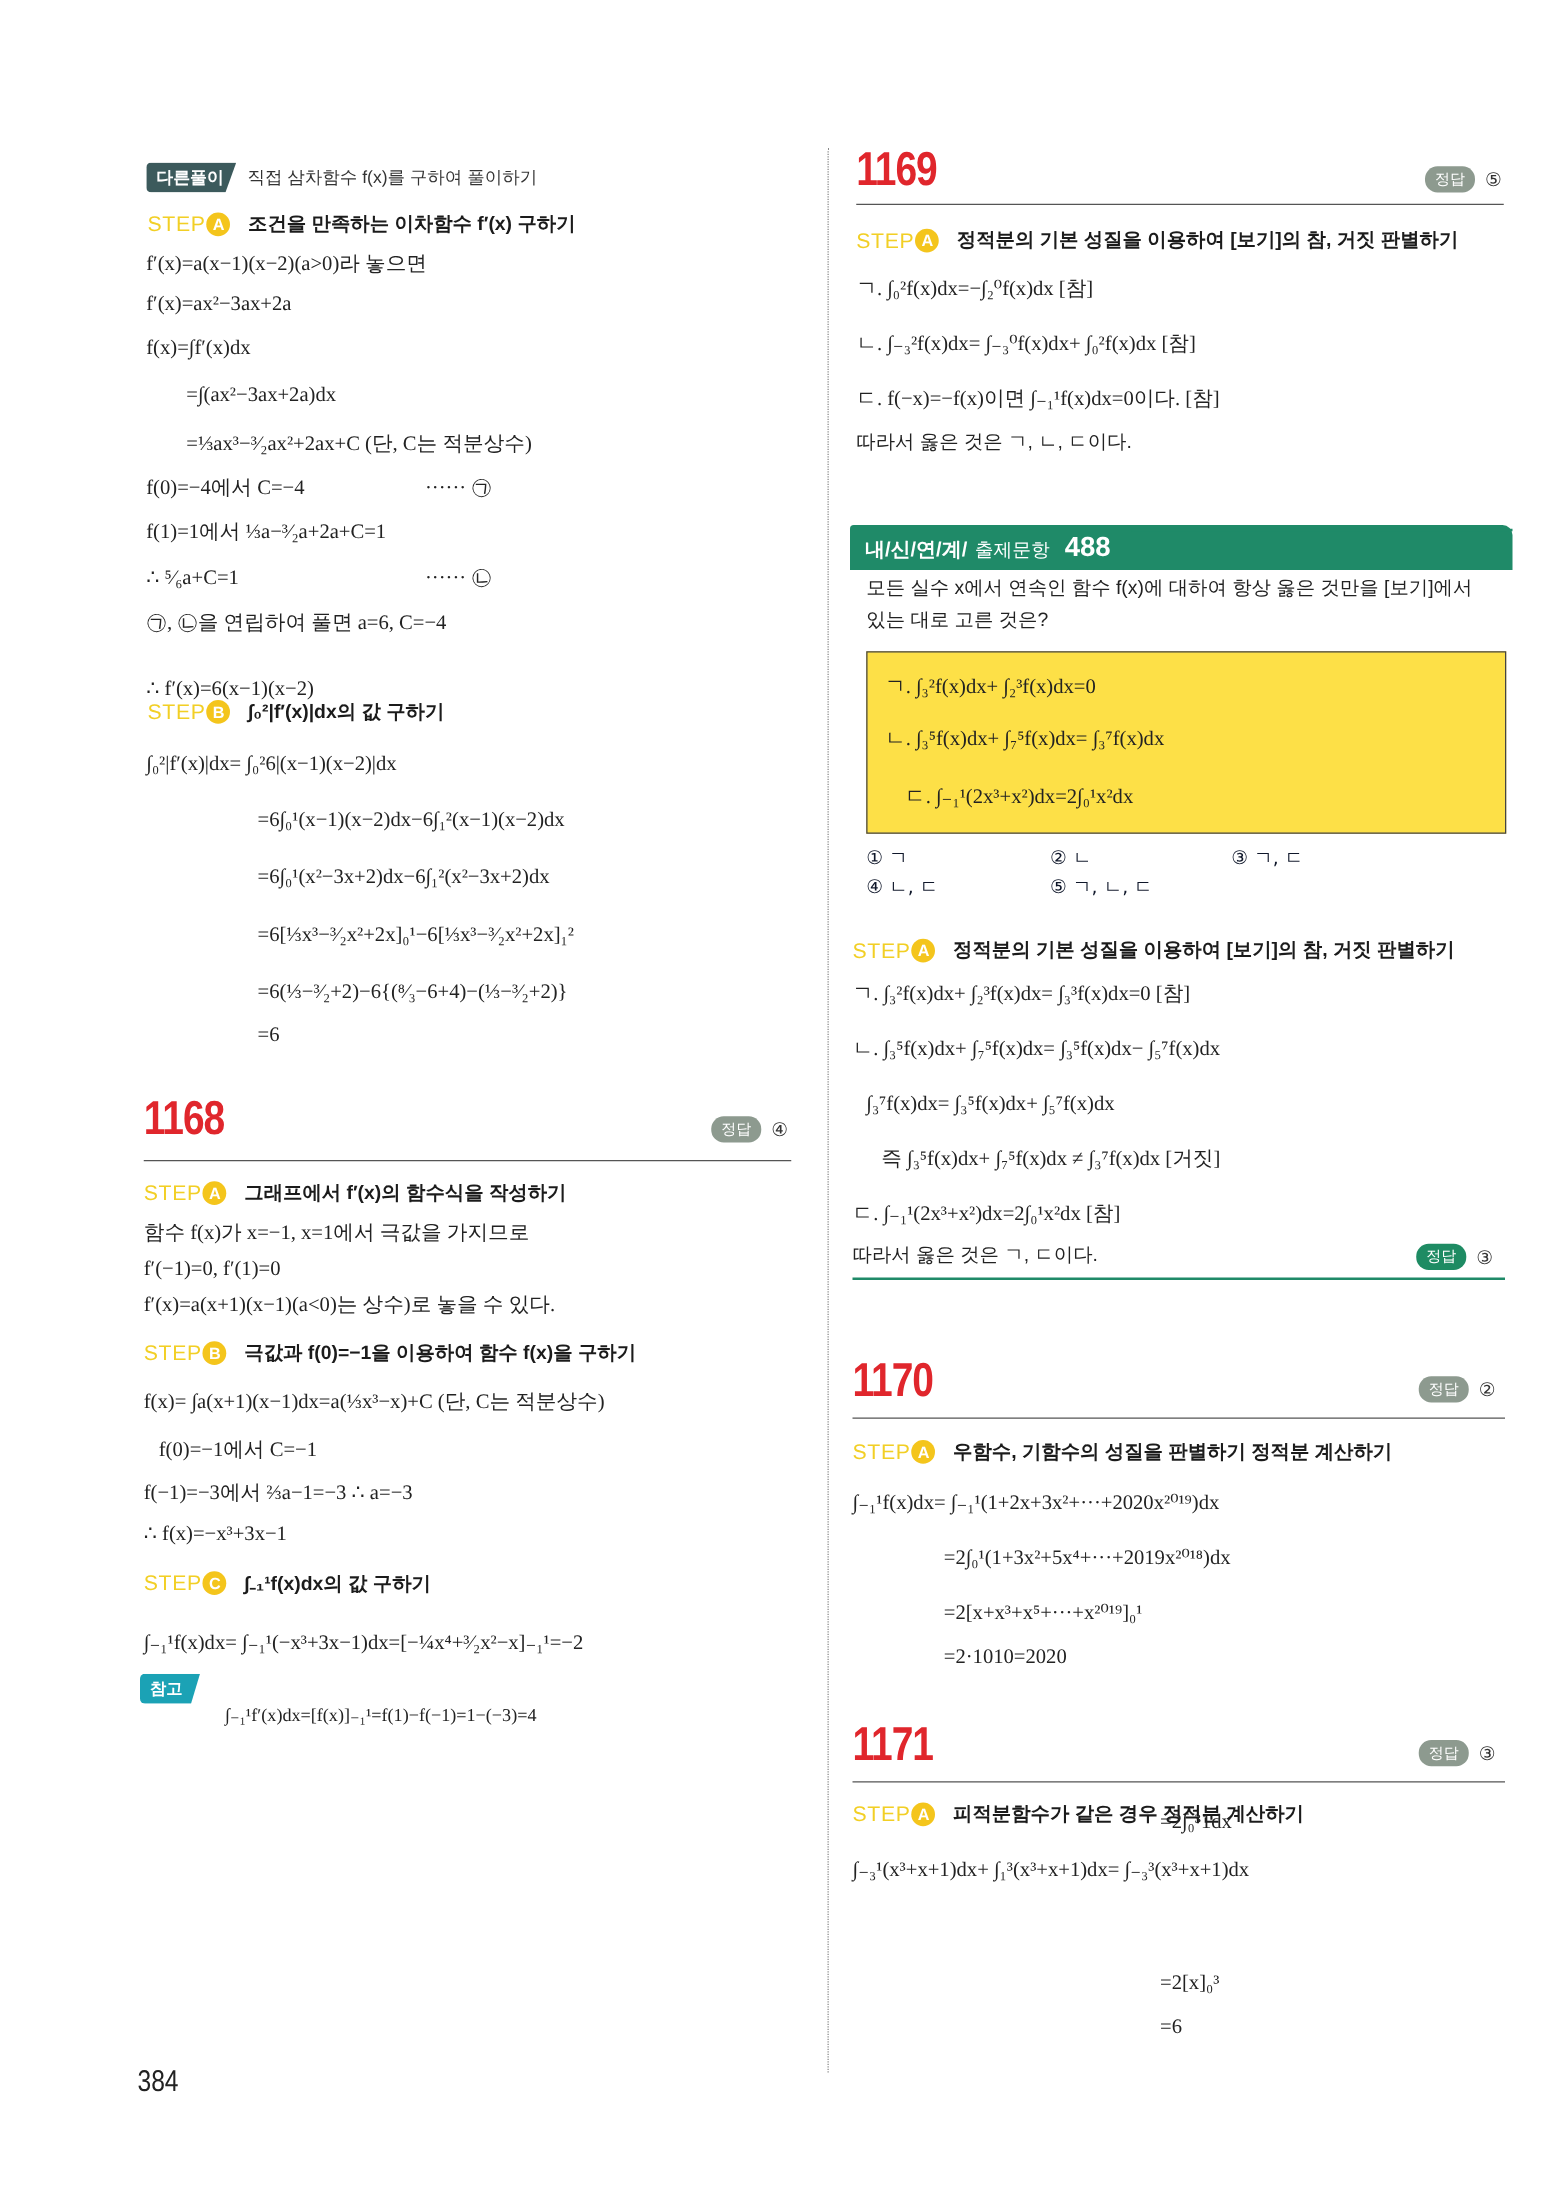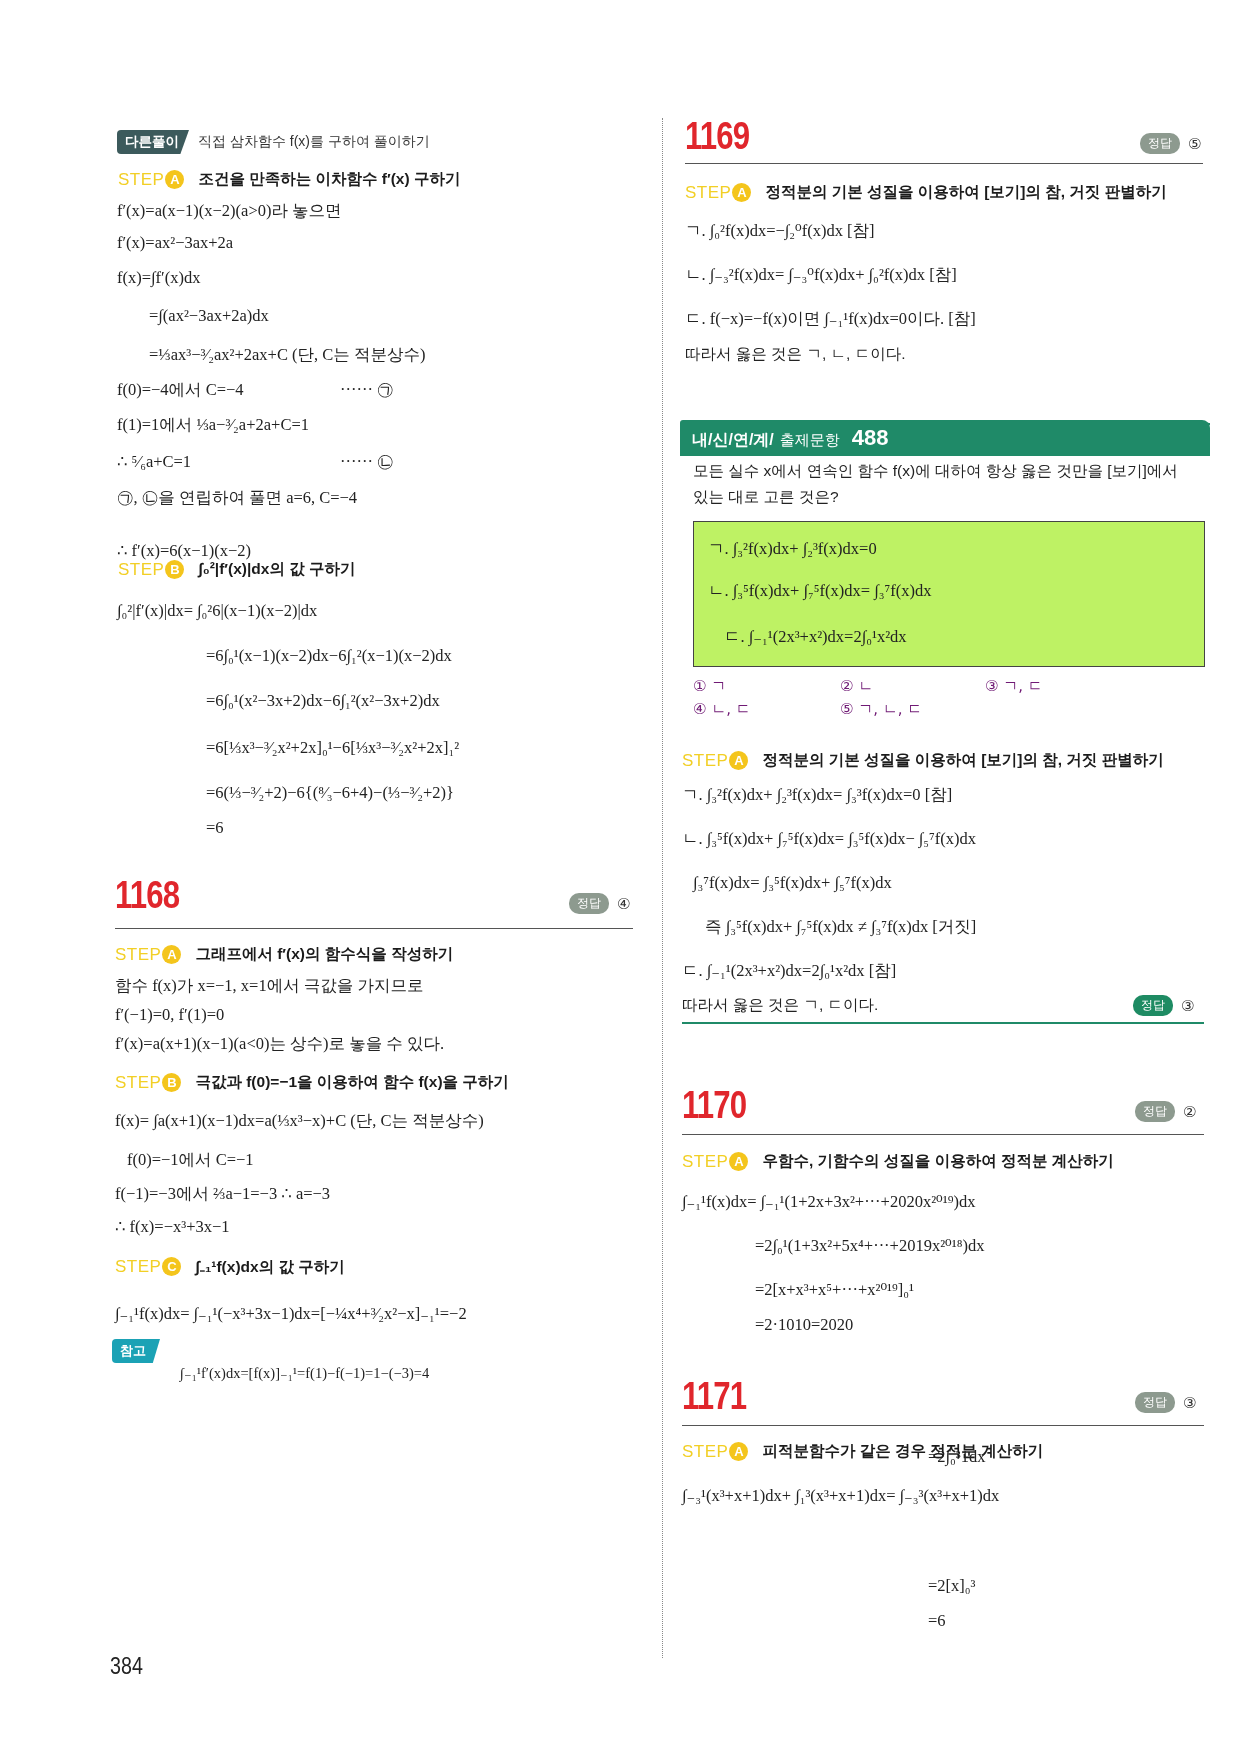--- a/index.html
+++ b/index.html
@@ -29,22 +29,22 @@
   .answer-badge { background: #8d9a8f; color: #fff; font-size: 12px; padding: 2px 8px; border-radius: 10px; font-family: "Liberation Sans", sans-serif; }
   .answer-badge.green { background: #1e8b63; }
   .answer-val { margin-left: 8px; font-size: 15px; color: #333; font-family: "DejaVu Sans", sans-serif; }
 
   .ref-badge { position: absolute; background: #1ba2b5; color: #fff; font-weight: bold; font-size: 13px; padding: 3px 14px 3px 8px; border-radius: 4px 0 0 4px; clip-path: polygon(0 0, 100% 0, 85% 100%, 0 100%); font-family: "Liberation Sans", sans-serif; }
   .exam-tag { background: #1f8a68; color: #fff; font-weight: bold; font-size: 16px; padding: 5px 16px 5px 12px; border-radius: 3px 8px 0 0; font-family: "Liberation Sans", sans-serif; display: flex; align-items: baseline; gap: 6px; }
   .exam-tag .num { font-size: 22px; font-weight: bold; margin-left: 6px; }
   .exam-tag .sub { font-weight: normal; font-size: 15px; }
   .exam-rule { position: absolute; height: 2px; background: #1f8a68; }
 
-  .exam-box { position: absolute; border: 1.5px solid #444; background: #bef264; }
-  .choice { position: absolute; font-size: 15px; color: #701a75; font-family: "DejaVu Sans", sans-serif; white-space: nowrap; }
+  .exam-box { position: absolute; border: 1.5px solid #444; background: #fde047; }
+  .choice { position: absolute; font-size: 15px; color: #0f172a; font-family: "DejaVu Sans", sans-serif; white-space: nowrap; }
 
   .page-num { position: absolute; left: 110px; top: 1652px; font-size: 24px; color: #222; font-family: "Liberation Sans", sans-serif; transform: scaleX(0.82); transform-origin: left center; }
 </style>
 </head>
 <body>
 
 <div class="divider-v"></div>
 
 <div class="col col-left">
 
@@ -181,21 +181,21 @@
   <div class="prob-num" style="left:-3px; top:1084px;">1170</div>
   <div class="answer" style="left:450px; top:1101px;">
     <span class="answer-badge">정답</span>
     <span class="answer-val">②</span>
   </div>
   <div class="prob-rule" style="left:-3px; top:1134px; width:522px;"></div>
 
   <div class="step" style="left:-3px; top:1151px;">
     <span class="step-word">STEP</span>
     <span class="step-circle">A</span>
-    <span class="step-title">우함수, 기함수의 성질을 이용하여 정적분 계산하기</span>
+    <span class="step-title">우함수, 기함수의 성질을 판별하기 정적분 계산하기</span>
   </div>
   <div class="line" style="left:-3px; top:1191px;">∫₋₁¹f(x)dx= ∫₋₁¹(1+2x+3x²+···+2020x²⁰¹⁹)dx</div>
   <div class="line" style="left:70px; top:1235px;">=2∫₀¹(1+3x²+5x⁴+···+2019x²⁰¹⁸)dx</div>
   <div class="line" style="left:70px; top:1279px;">=2[x+x³+x⁵+···+x²⁰¹⁹]₀¹</div>
   <div class="line" style="left:70px; top:1314px;">=2·1010=2020</div>
 
   <div class="prob-num" style="left:-3px; top:1375px;">1171</div>
   <div class="answer" style="left:450px; top:1392px;">
     <span class="answer-badge">정답</span>
     <span class="answer-val">③</span>

